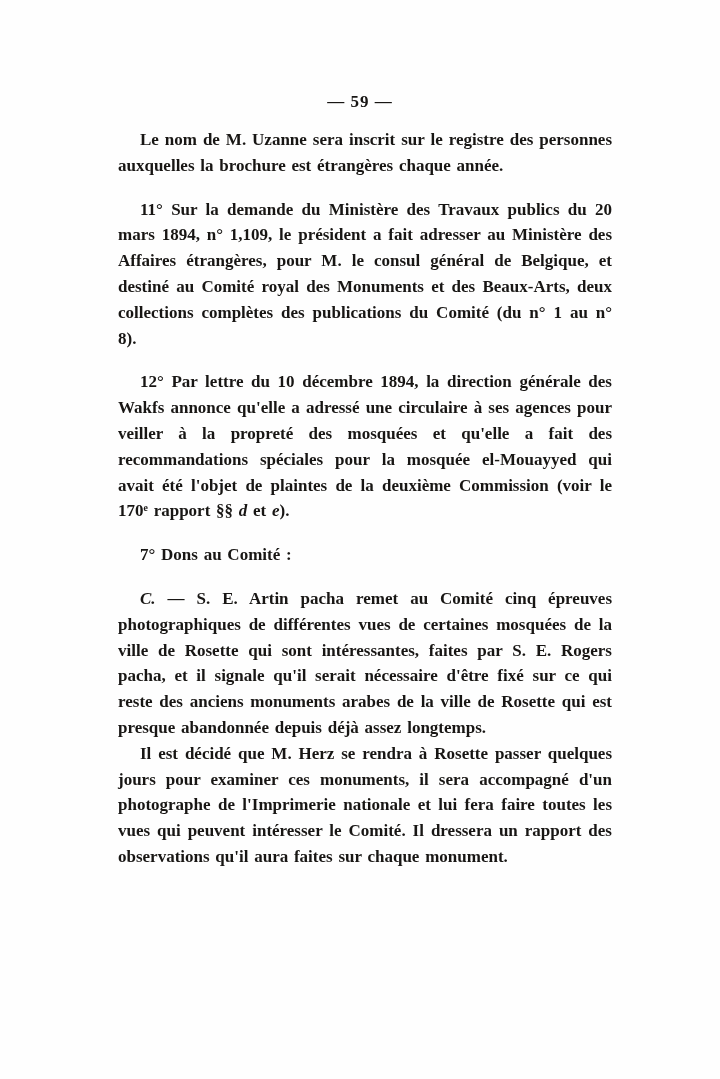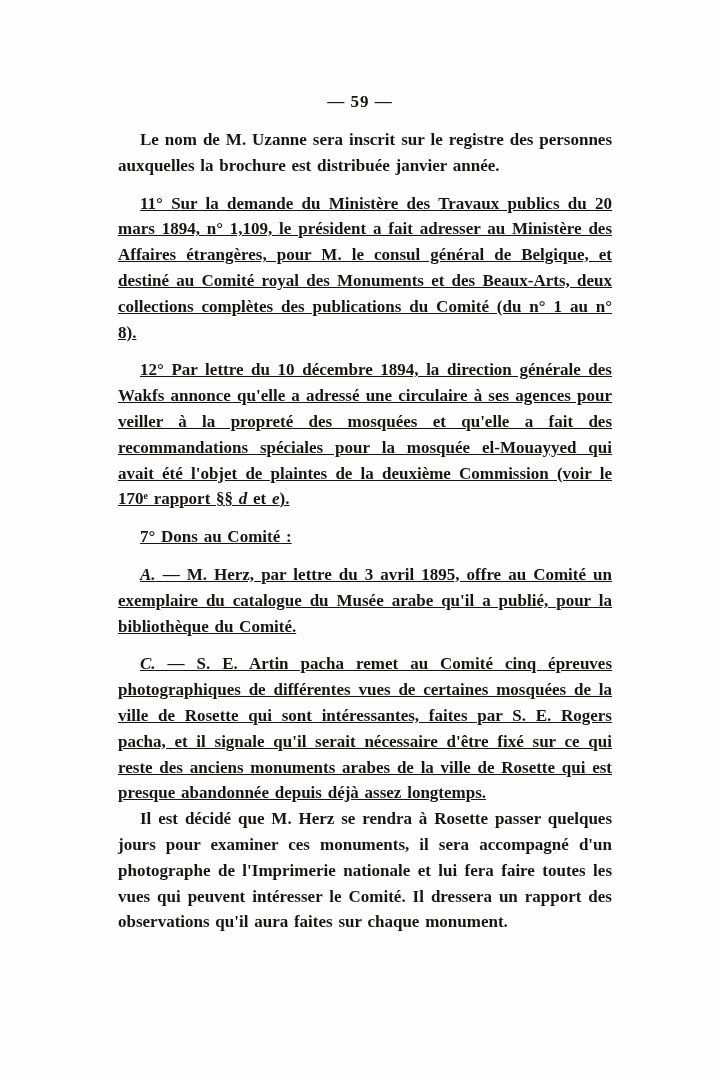--- a/index.html
+++ b/index.html
@@ -41,34 +41,32 @@
     font-weight: 700;
     line-height: 25.8px;
     word-spacing: 1.5px;
   }
   .para {
     margin: 0;
     text-indent: 22px;
     text-align: justify;
   }
   .para.gap {
-    margin-top: 12px;
-    text-decoration: underline;
+    margin-top: 18px;
   }
   .it {
     font-style: italic;
   }
 </style>
 </head>
 <body>
 
 <div class="scan-page">
   <div class="page-number">— 59 —</div>
   <div class="page-body">
-      <p class="para"><span>Le nom de M. Uzanne sera inscrit sur le registre des personnes auxquelles la brochure est distribuée janvier année.</span></p>
+      <p class="para"><span>Le nom de M. Uzanne sera inscrit sur le registre des personnes auxquelles la brochure est étrangères chaque année.</span></p>
       <p class="para gap"><span>11° Sur la demande du Ministère des Travaux publics du 20 mars 1894, n° 1,109, le président a fait adresser au Ministère des Affaires étrangères, pour M. le consul général de Belgique, et destiné au Comité royal des Monuments et des Beaux-Arts, deux collections complètes des publications du Comité (du n° 1 au n° 8).</span></p>
       <p class="para gap"><span>12° Par lettre du 10 décembre 1894, la direction générale des Wakfs annonce qu'elle a adressé une circulaire à ses agences pour veiller à la propreté des mosquées et qu'elle a fait des recommandations spéciales pour la mosquée el-Mouayyed qui avait été l'objet de plaintes de la deuxième Commission (voir le 170ᵉ rapport §§ </span><span class="it">d</span><span> et </span><span class="it">e</span><span>).</span></p>
       <p class="para gap"><span>7° Dons au Comité :</span></p>
-      <p class="para gap"><span class="it">A.</span><span> — M. Herz, par lettre du 3 avril 1895, offre au Comité un exemplaire du catalogue du Musée arabe qu'il a publié, pour la bibliothèque du Comité.</span></p>
       <p class="para gap"><span class="it">C.</span><span> — S. E. Artin pacha remet au Comité cinq épreuves photographiques de différentes vues de certaines mosquées de la ville de Rosette qui sont intéressantes, faites par S. E. Rogers pacha, et il signale qu'il serait nécessaire d'être fixé sur ce qui reste des anciens monuments arabes de la ville de Rosette qui est presque abandonnée depuis déjà assez longtemps.</span></p>
       <p class="para"><span>Il est décidé que M. Herz se rendra à Rosette passer quelques jours pour examiner ces monuments, il sera accompagné d'un photographe de l'Imprimerie nationale et lui fera faire toutes les vues qui peuvent intéresser le Comité. Il dressera un rapport des observations qu'il aura faites sur chaque monument.</span></p>
     </div>
 </div>
 
 </body></html>

